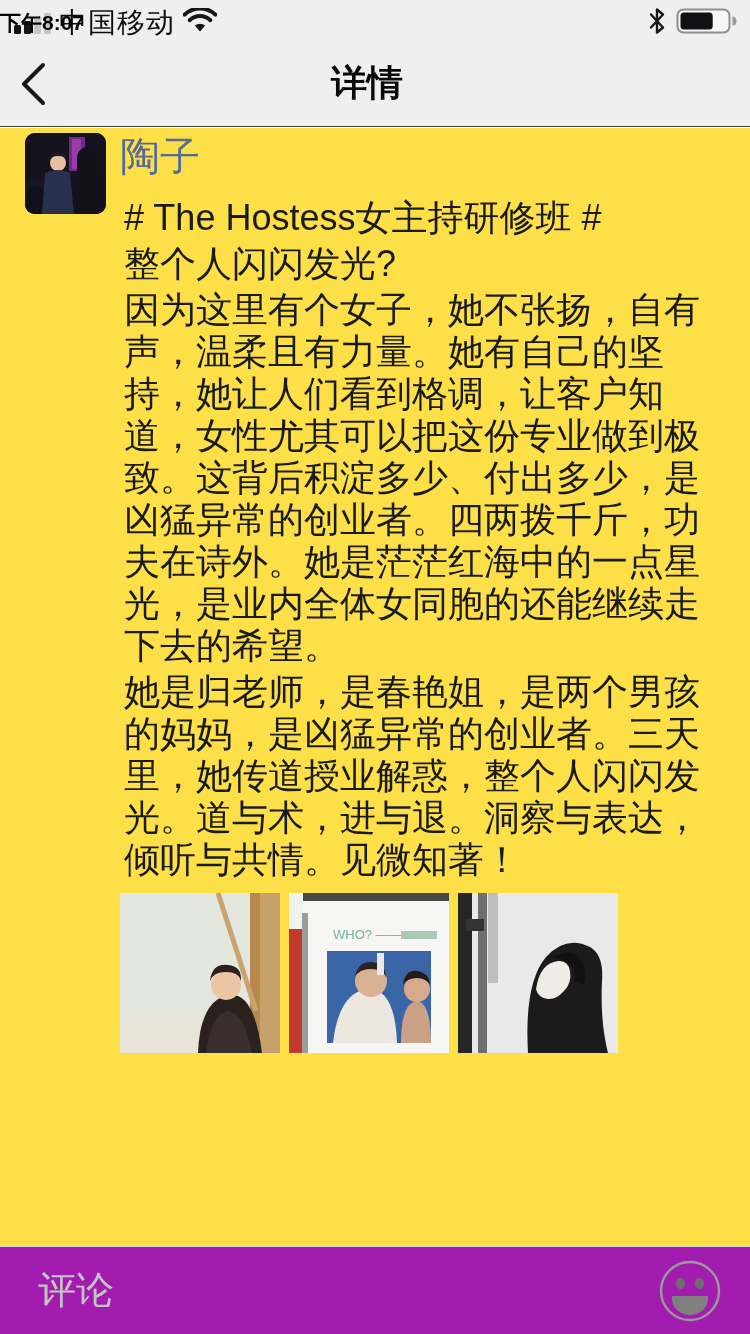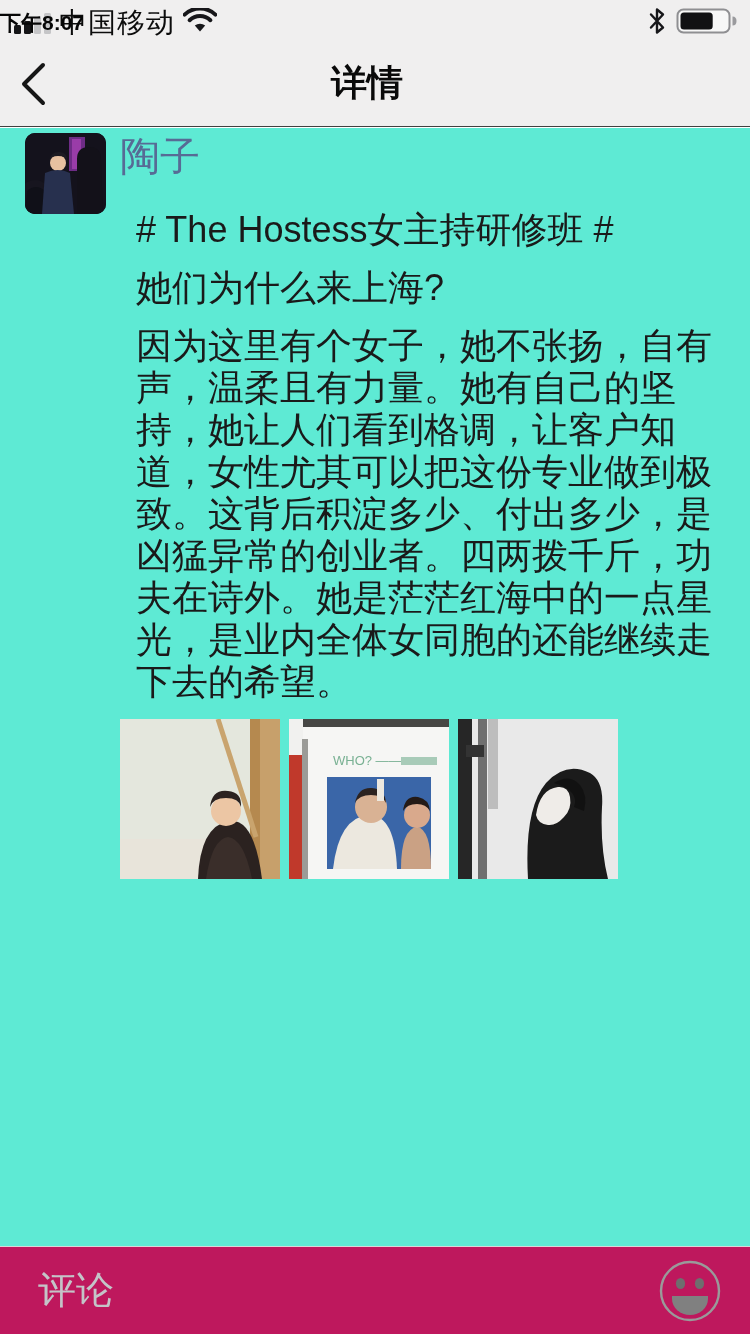--- a/index.html
+++ b/index.html
@@ -35,39 +35,39 @@
   .back-btn {
     position:absolute; left:18px; top:18px; width:60px; height:52px;
     display:flex; align-items:center; cursor:pointer;
   }
   .nav-title {
     position:absolute; left:0; right:16px; top:0; height:86px;
     display:flex; align-items:center; justify-content:center;
     font-size:36px; font-weight:700; color:#0a0a0a;
   }
   
-  .content { position:absolute; top:128px; left:0; width:750px; height:1206px; background:#5eead4; }
+  .content { position:absolute; top:128px; left:0; width:750px; height:1206px; background:#fde047; }
   .avatar {
     position:absolute; left:25px; top:5px; width:81px; height:81px;
     border-radius:10px; overflow:hidden; cursor:pointer; background:#14141c;
   }
   .post-body { position:absolute; left:120px; top:3px; width:608px; }
   .author {
     font-size:40px; color:var(--accent-link, #576b95);
     line-height:50px; margin-bottom:12px; cursor:pointer; display:inline-block;
   }
   .post-text { width:608px; font-size:36px; line-height:42px; color:var(--text, #1a1a1a); }
-  .post-text p { margin:16px; word-break:break-all; }
+  .post-text p { margin:4px; word-break:break-all; }
   .photos { display:flex; gap:9px; margin-top:12px; }
   .photo { width:160px; height:160px; overflow:hidden; cursor:pointer; flex:0 0 auto; background:#eee; }
   .photo svg { display:block; }
   
   .comment-bar {
     position:absolute; left:0; bottom:0; width:750px; height:88px;
-    background:#be185d; border-top:1px solid #d8d8d8; z-index:10;
+    background:#a21caf; border-top:1px solid #d8d8d8; z-index:10;
     display:flex; align-items:center;
   }
   .comment-input {
     flex:1; height:88px; display:flex; align-items:center;
     padding-left:38px; cursor:text;
   }
   .comment-placeholder { font-size:38px; color:var(--placeholder, #c4c4c8); }
   .emoji-btn { width:64px; height:64px; margin-right:28px; cursor:pointer; flex:0 0 auto; }
 </style>
 </head>
@@ -134,22 +134,23 @@
         <path d="M20 40 q13 -6 25 0 l4 41 h-32 Z" fill="#27304e"></path>
         <path d="M52 26 q0 -12 12 -12 q12 0 12 12 l2 55 h-26 Z" fill="#131119"></path>
       </svg>
     </div>
 
     <div class="post-body">
       <span class="author">陶子</span>
 
       <div class="post-text">
         <p># The Hostess女主持研修班 #</p>
-        <p>她们为什么来上海?</p>
+        <p>整个人闪闪发光?</p>
         <p>因为这里有个女子，她不张扬，自有声，温柔且有力量。她有自己的坚持，她让人们看到格调，让客户知道，女性尤其可以把这份专业做到极致。这背后积淀多少、付出多少，是凶猛异常的创业者。四两拨千斤，功夫在诗外。她是茫茫红海中的一点星光，是业内全体女同胞的还能继续走下去的希望。</p>
+        <p>她是归老师，是春艳姐，是两个男孩的妈妈，是凶猛异常的创业者。三天里，她传道授业解惑，整个人闪闪发光。道与术，进与退。洞察与表达，倾听与共情。见微知著！</p>
       </div>
 
       <div class="photos">
 
         <div class="photo">
           <svg width="160" height="160" viewBox="0 0 160 160">
             <rect width="160" height="160" fill="#e8e4da"></rect>
             <rect x="0" y="0" width="138" height="120" fill="#dfe3d8"></rect>
             <path d="M0 0 h138 l-10 120 h-128 Z" fill="#e4e7dd"></path>
             <rect x="138" y="0" width="22" height="160" fill="#c7a06b"></rect>

